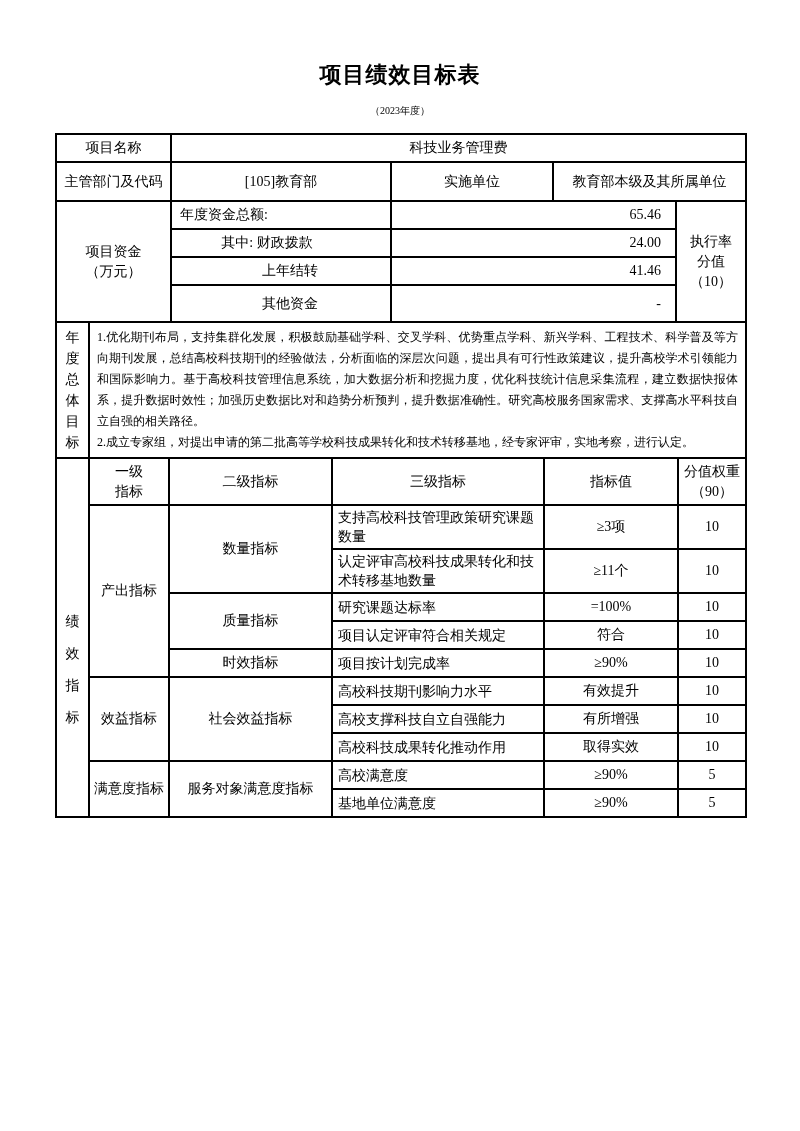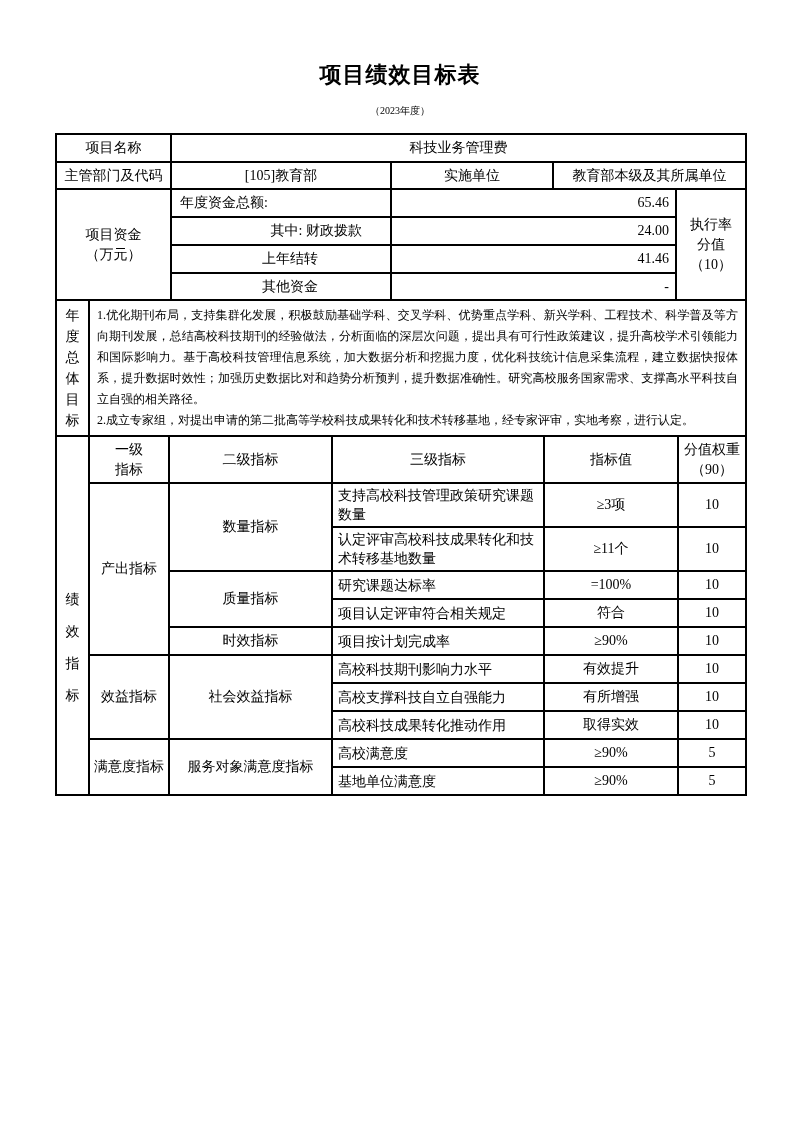--- a/index.html
+++ b/index.html
@@ -14,37 +14,37 @@
     font-weight:bold;letter-spacing:1px;
   }
   .doc-subtitle{margin:12px 0 0 0;text-align:center;font-size:10px;line-height:18px;}
   .doc-table-wrap{margin:13px 8px 0 55px;width:690px;}
   table{border-collapse:collapse;table-layout:fixed;width:690px;font-size:14px;}
   table.stacked{margin-top:-2px;}
   td{border:2px solid #000;padding:0;vertical-align:middle;overflow:hidden;}
   .c{text-align:center;}
   .l3{text-align:left;padding:2px 5px;line-height:19px;}
   .pre{white-space:pre-line;line-height:20px;}
-  .num{text-align:right;padding-right:6px;}
+  .num{text-align:right;padding-right:14px;}
   .flabel-left{text-align:left;padding-left:8px;}
-  .flabel-mid{text-align:right;padding-right:28px;}
+  .flabel-mid{text-align:center;padding-right:28px;}
   .flabel-right{text-align:right;padding-right:72px;}
   .v-text{
     width:16px;margin:0 auto;word-break:break-all;text-align:center;
     line-height:21px;font-size:14px;
   }
   .v-text-4{line-height:32px;position:relative;top:32px;}
   .goal-cell{vertical-align:middle;}
   .goal-text{
     padding:4px 7px;font-size:12px;line-height:21px;
     text-align:justify;white-space:pre-line;
   }
   tr.h28{height:28px;}
-  tr.h29{height:27px;border-radius:8px;}
-  tr.h27{height:27px;}
+  tr.h29{height:39px;border-radius:8px;}
+  tr.h27{height:37px;}
   tr.h47{height:47px;}
   tr.h43{height:43px;}
   tr.h175{height:125px;}
 </style>
 </head>
 <body>
 
 <div class="page">
 
   <div class="doc-title">项目绩效目标表</div>

